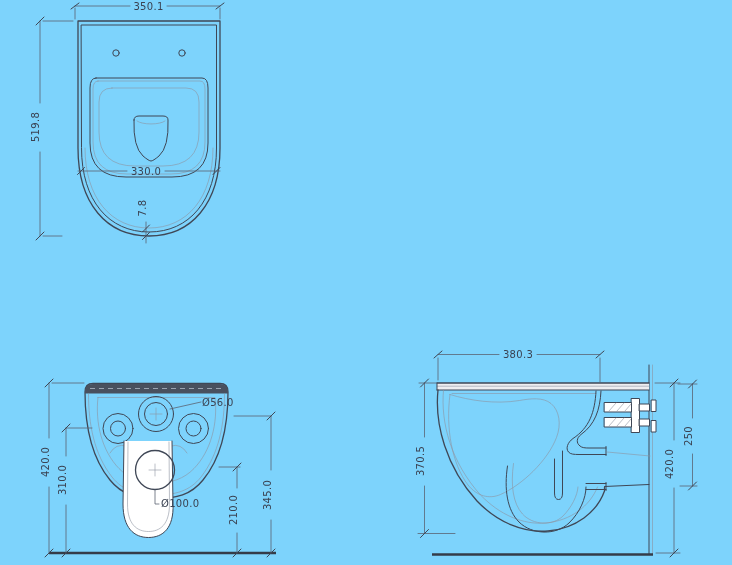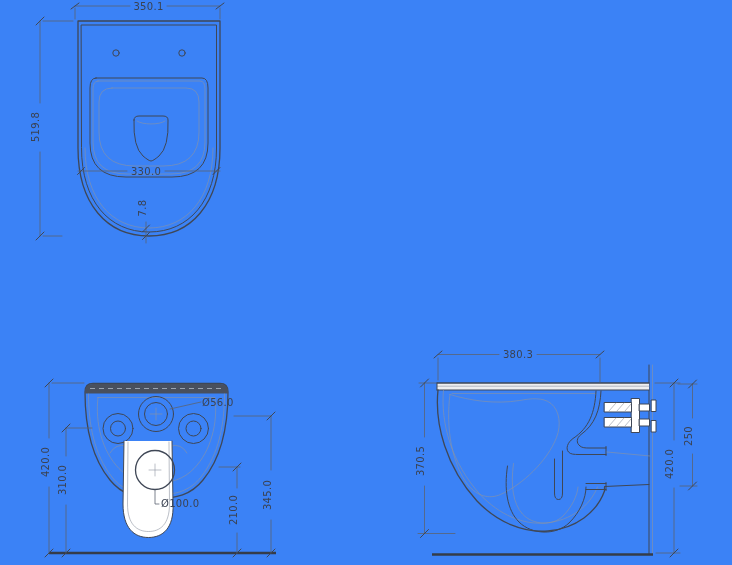--- a/index.html
+++ b/index.html
@@ -1,16 +1,16 @@
 <!DOCTYPE html>
 <html><head>
 <meta charset="utf-8">
 <style>
   html,body{margin:0;padding:0;background:#ffffff;}
-  #canvas{position:relative;width:732px;height:565px;background:#3b82f6;overflow:hidden;text-align:center;}
+  #canvas{position:relative;width:732px;height:565px;background:#7dd3fc;overflow:hidden;text-align:center;}
   svg{display:block;}
   .ln{stroke:#3f4756;fill:none;stroke-width:1;stroke-linecap:round;stroke-linejoin:round;}
   .ln2{stroke:#3f4756;fill:none;stroke-width:1.3;stroke-linecap:round;stroke-linejoin:round;}
   .thin{stroke:#8d94a1;fill:none;stroke-width:0.6;stroke-linecap:round;stroke-linejoin:round;}
   .dim{stroke:#5a6372;fill:none;stroke-width:0.8;stroke-linecap:round;}
   .tick{stroke:#3f4756;stroke-width:1;stroke-linecap:round;}
   .thick{stroke:#353c49;stroke-width:2.4;stroke-linecap:butt;}
   .wfill{fill:#ffffff;}
   text.dimtxt{font-family:"DejaVu Sans",sans-serif;font-size:10px;fill:#3a4252;letter-spacing:0.3px;}
 </style>

